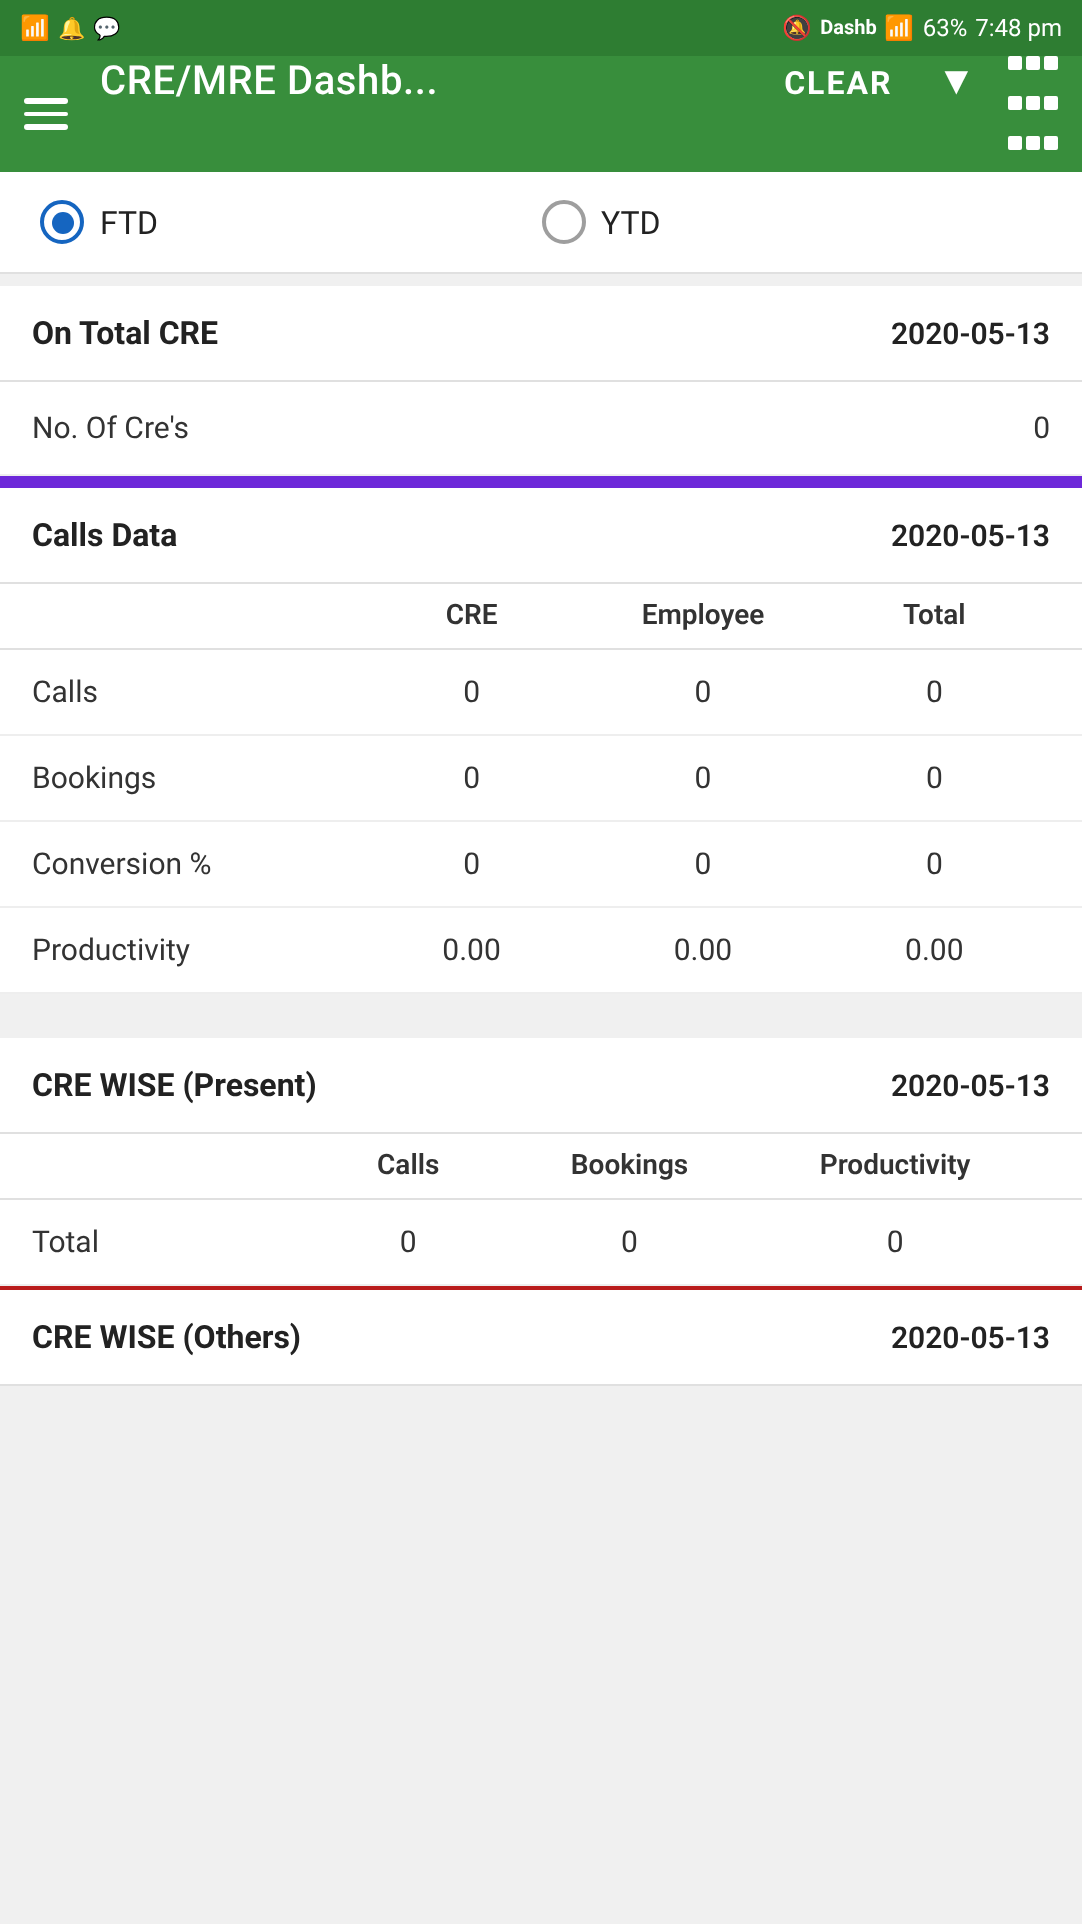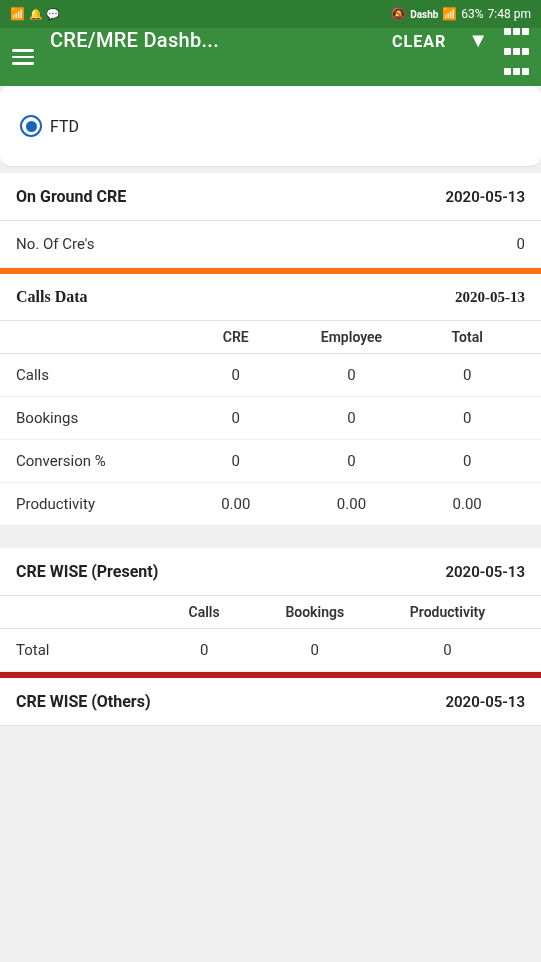--- a/index.html
+++ b/index.html
@@ -79,24 +79,23 @@
       height: 7px;
       background: white;
       border-radius: 1px;
     }
 
     
     .radio-row {
       background: white;
       display: flex;
       align-items: flex-end;
-      padding: 29px 20px;
+      padding: 14px 20px;
       gap: 0;
       border-bottom: 1px solid #e0e0e0;
-      border-radius: 11px;
     }
     .radio-item {
       display: flex;
       align-items: center;
       gap: 8px;
       flex: 1;
       cursor: pointer;
     }
     .radio-circle {
       width: 22px;
@@ -286,32 +285,36 @@
       <span></span>
       <span></span>
   </div>
 </div>
 
 <div class="radio-row">
   <div class="radio-item">
     <div class="radio-circle selected"></div>
     <span class="radio-label">FTD</span>
   </div>
+  <div class="radio-item">
+    <div class="radio-circle unselected"></div>
+    <span class="radio-label">YTD</span>
+  </div>
 </div>
 
 <div class="section-header">
-  <span class="section-header-title">On Ground CRE</span>
+  <span class="section-header-title">On Total CRE</span>
   <span class="section-header-date">2020-05-13</span>
 </div>
 <div class="data-row">
   <span class="data-row-label">No. Of Cre's</span>
   <span class="data-row-value">0</span>
 </div>
 
-<div class="section-header" style="border-top: 6px solid #f97316; font-family: Liberation Serif, serif;">
+<div class="section-header" style="border-top: 6px solid #6d28d9;">
   <span class="section-header-title">Calls Data</span>
   <span class="section-header-date">2020-05-13</span>
 </div>
 <div class="table-section">
   <div class="table-col-headers">
     <div class="table-col-header-empty"></div>
     <div class="table-col-header">CRE</div>
     <div class="table-col-header">Employee</div>
     <div class="table-col-header">Total</div>
   </div>
@@ -358,16 +361,16 @@
   </div>
 
   <div class="cre-table-data-row">
     <div class="cre-table-data-label">Total</div>
     <div class="cre-table-data-cell">0</div>
     <div class="cre-table-data-cell">0</div>
     <div class="cre-table-data-cell productivity">0</div>
   </div>
 </div>
 
-<div class="section-header" style="border-top: 6px solid #b91c1c;">
+<div class="section-header" style="border-top: 2px solid #b91c1c;">
   <span class="section-header-title">CRE WISE (Others)</span>
   <span class="section-header-date">2020-05-13</span>
 </div>
 
 </body></html>

